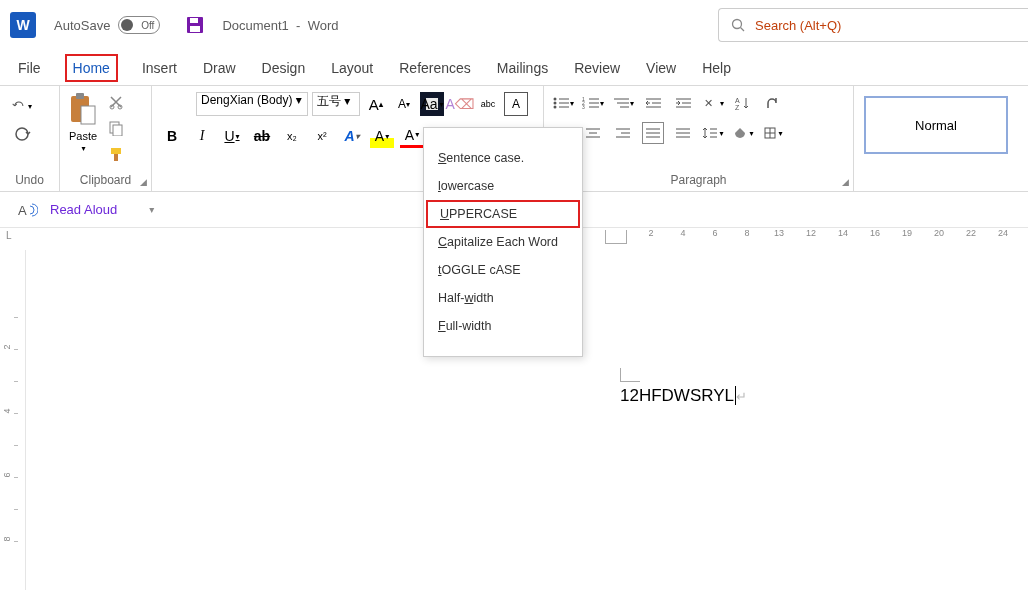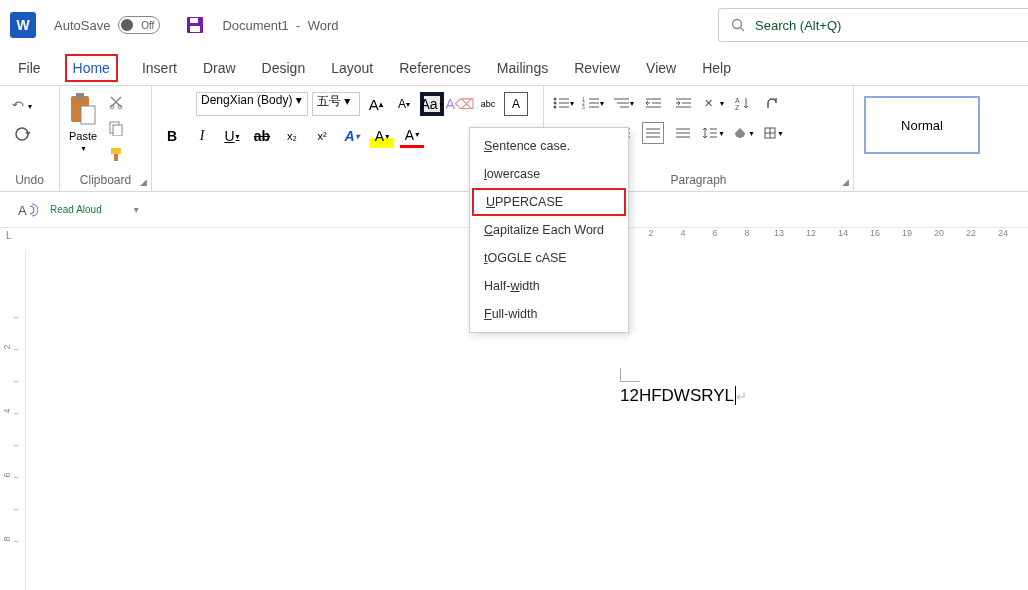--- a/index.html
+++ b/index.html
@@ -9,21 +9,21 @@
 .titlebar { height: 50px; display: flex; align-items: center; padding: 0 10px; }
 .word-icon { width: 26px; height: 26px; background: #185abd; border-radius: 3px; display: flex; align-items: center; justify-content: center; color: #fff; font-weight: bold; font-size: 14px; margin-right: 18px; }
 .autosave { display: flex; align-items: center; font-size: 13px; color: #5d5d5d; }
 .toggle { width: 42px; height: 18px; border: 1px solid #888; border-radius: 9px; margin: 0 8px; display: flex; align-items: center; position: relative; }
 .toggle-knob { width: 12px; height: 12px; background: #5d5d5d; border-radius: 50%; position: absolute; left: 2px; }
 .toggle-label { font-size: 10px; position: absolute; right: 5px; color: #5d5d5d; }
 .save-icon { width: 18px; height: 18px; margin: 0 18px; }
 .doc-title { font-size: 13px; color: #5d5d5d; }
 .search-box { position: absolute; right: 0; top: 8px; width: 310px; height: 34px; border: 1px solid #ccc; border-right: none; border-radius: 4px 0 0 4px; display: flex; align-items: center; padding: 0 12px; background: #fff; }
 .search-box svg { margin-right: 10px; }
-.search-box span { color: #14532d; font-size: 13px; }
+.search-box span { color: #c2410c; font-size: 13px; }
 
 
 .tabs { height: 36px; display: flex; align-items: center; padding: 0 16px; gap: 22px; border-bottom: 1px solid #d9d9d9; }
 .tab { font-size: 14px; color: #444; padding: 6px 2px; cursor: pointer; }
 .tab.active { color: #185abd; border-bottom: 2px solid #185abd; }
 .tab.highlight { border: 2px solid #e02020; padding: 4px 6px; }
 
 
 .ribbon { height: 106px; border-bottom: 1px solid #d9d9d9; display: flex; position: relative; }
 .ribbon-group { border-right: 1px solid #d9d9d9; display: flex; flex-direction: column; justify-content: space-between; padding: 6px 8px 2px 8px; }
@@ -44,57 +44,57 @@
 .clip-side { display: flex; flex-direction: column; gap: 6px; }
 
 
 .font-group { width: 392px; position: relative; }
 .font-row1 { display: flex; align-items: center; gap: 4px; margin-bottom: 8px; margin-left: 36px; }
 .font-select { height: 24px; border: 1px solid #ccc; font-size: 12px; padding: 0 4px; background: #fff; }
 .font-name-sel { width: 112px; }
 .font-size-sel { width: 48px; }
 .font-btn { width: 24px; height: 24px; display: flex; align-items: center; justify-content: center; font-size: 14px; }
 .font-row2 { display: flex; align-items: center; gap: 6px; }
-.change-case-btn { border: 4px solid #0f172a; background: #eaeaea; padding: 1px 3px; display: flex; align-items: center; gap: 1px; }
+.change-case-btn { border: 6px solid #0f172a; background: #eaeaea; padding: 1px 3px; display: flex; align-items: center; gap: 1px; }
 .strike { text-decoration: line-through; font-weight: bold; }
 .sub { font-size: 11px; }
 .super { font-size: 11px; }
 .text-effects { color: #0a5bd3; font-weight: bold; font-style: italic; }
 .highlight-btn { background: linear-gradient(to bottom, transparent 60%, #ffff00 60%); padding: 0 2px; }
 .font-color-btn { border-bottom: 3px solid #ff0000; }
 
 
 .para-group { width: 310px; position: relative; }
 .para-row { display: flex; gap: 8px; margin-bottom: 8px; }
 .para-btn { width: 22px; height: 22px; display: flex; align-items: center; justify-content: center; }
 .dd { font-size: 8px; margin-left: 1px; }
 
 
 .styles-group { width: 155px; border-right: none; padding: 10px; }
-.style-box { border: 2px solid #8faadc; width: 116px; height: 58px; display: flex; align-items: center; justify-content: center; font-size: 13px; text-align: center; }
+.style-box { border: 2px solid #8faadc; width: 144px; height: 58px; display: flex; align-items: center; justify-content: center; font-size: 13px; text-align: center; }
 
 
 .readbar { height: 36px; display: flex; align-items: center; padding: 0 18px; gap: 12px; border-bottom: 1px solid #e5e5e5; }
-.readbar span { font-size: 10px; color: #15803d; }
+.readbar span { font-size: 13px; color: #6d28d9; }
 .vruler { width: 26px; background: #fff; border-right: 1px solid #e5e5e5; }
 .vruler-inner { margin-top: 36px; }
 .vtick { height: 32px; border-bottom: 1px solid #bbb; width: 4px; margin-left: 14px; position: relative; }
 .vtick-label { position: absolute; left: -10px; top: 24px; font-size: 9px; color: #888; transform: rotate(-90deg); }
 .hruler { height: 20px; display: flex; position: relative; margin-left: 605px; }
 .hruler-cap { width: 22px; height: 14px; border: 1px solid #aaa; border-top: none; position: absolute; left: 0px; top: 2px; }
 .htick { width: 32px; font-size: 9px; color: #888; text-align: center; }
 
 
 .doc-area { position: absolute; left: 26px; top: 248px; right: 0; bottom: 0; background: #fff; }
 .doc-page { position: absolute; left: 594px; top: 120px; }
 .doc-text { font-size: 17px; font-family: "Times New Roman", serif; }
 .cursor-mark { border-right: 1px solid #000; padding-right: 1px; }
 
 
-.dropdown { position: absolute; left: 423px; top: 127px; width: 160px; background: #fff; border: 1px solid #ccc; box-shadow: 2px 2px 8px rgba(0,0,0,0.15); z-index: 100; padding: 4px 0; margin-left: 46px; }
+.dropdown { position: absolute; left: 423px; top: 127px; width: 160px; background: #fff; border: 1px solid #ccc; box-shadow: 2px 2px 8px rgba(0,0,0,0.15); z-index: 100; padding: 16px 0; }
 .dropdown-item { padding: 7px 14px; font-size: 12.5px; color: #333; cursor: pointer; }
 .dropdown-item.highlight { border: 2px solid #e02020; margin: 0 2px; padding: 5px 12px; }
 .u { text-decoration: underline; }
 
 svg { display: block; }
 </style>
 </head>
 <body>
 
 <div class="titlebar">

